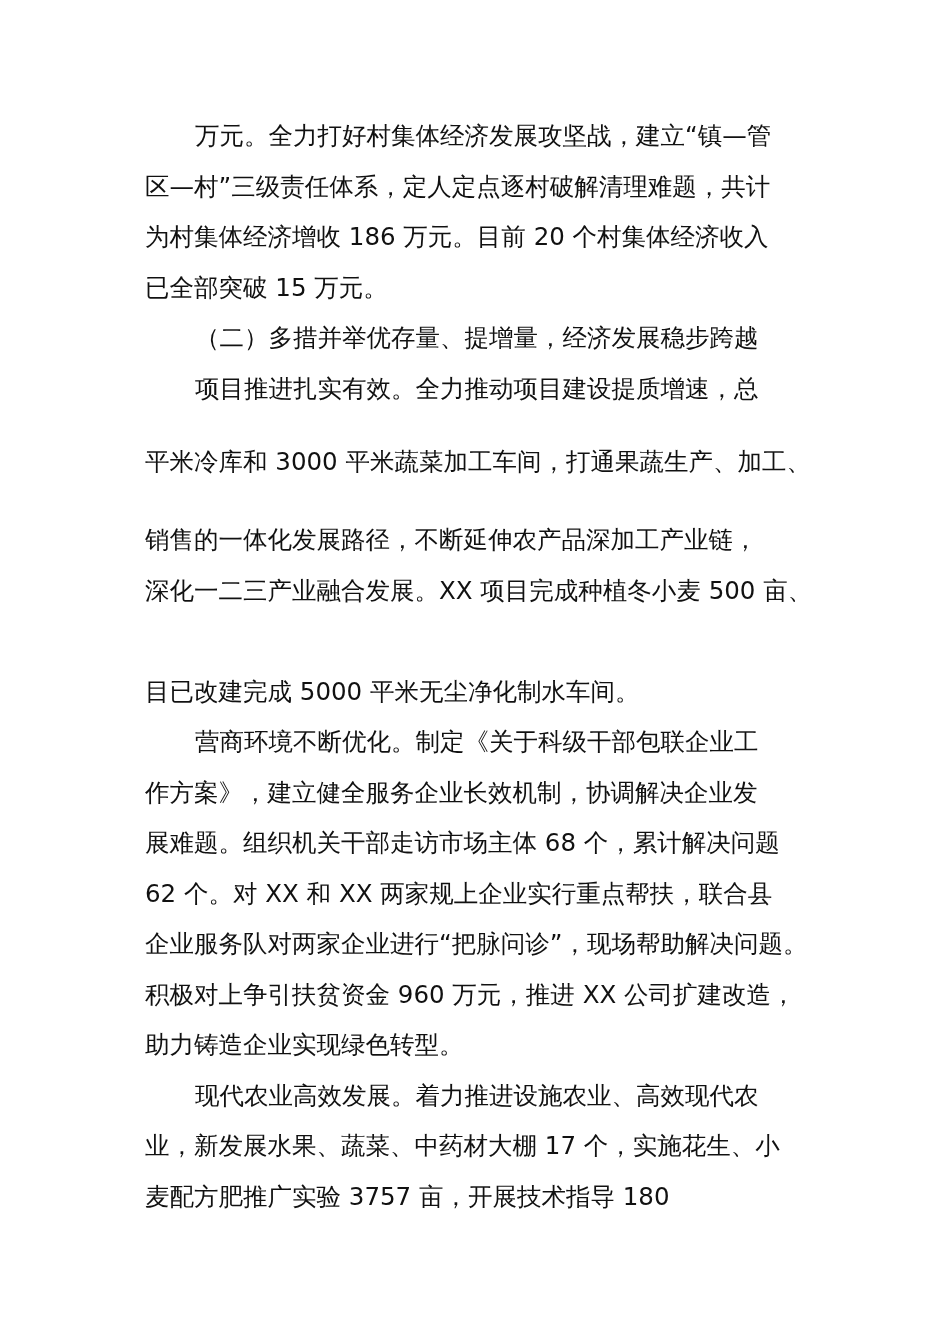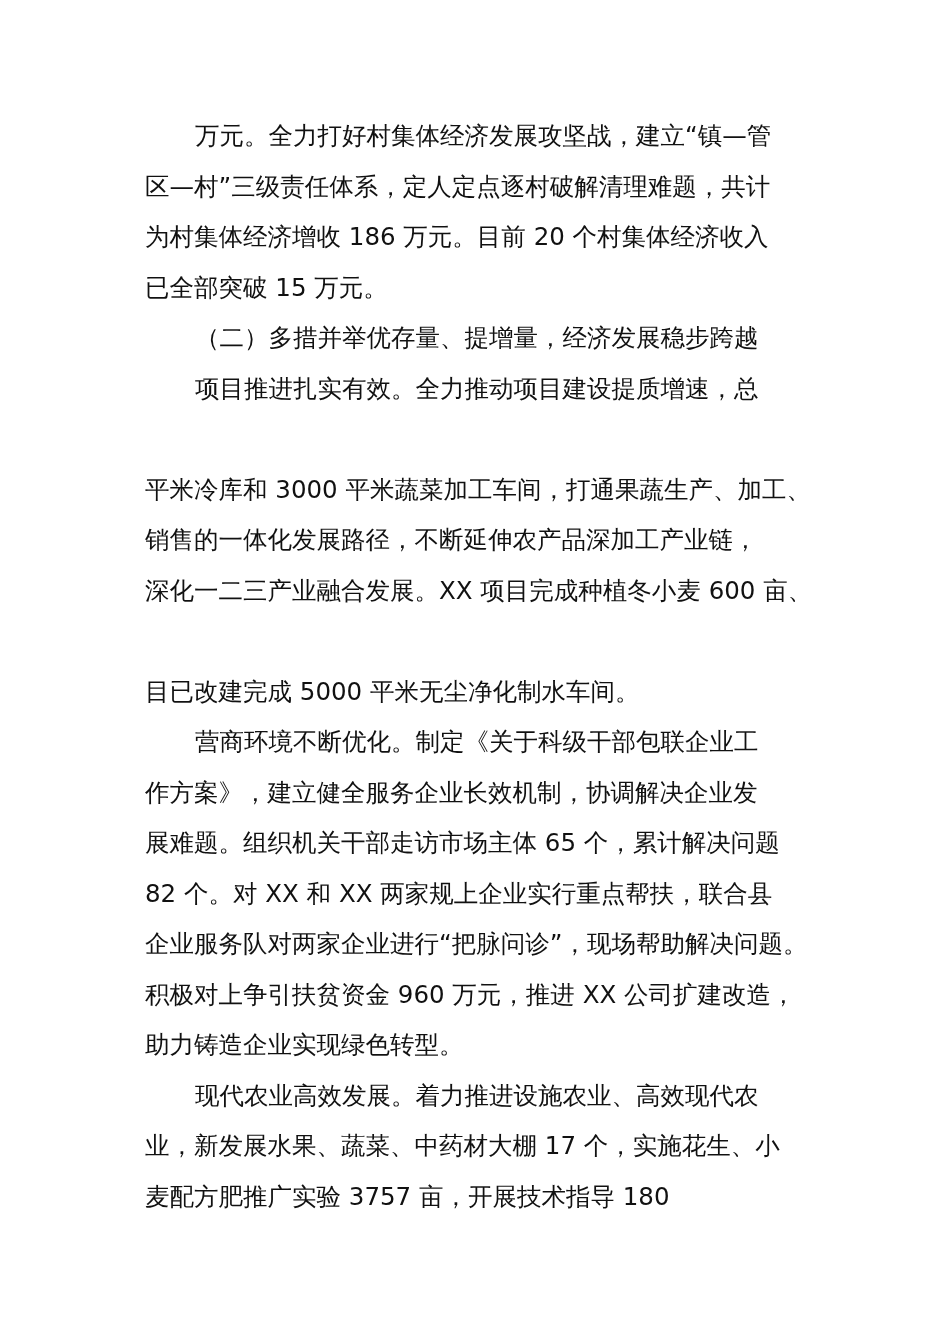--- a/index.html
+++ b/index.html
@@ -38,27 +38,27 @@
 </head>
 <body>
 
 <div class="page">
   <div class="line" style="top:169px">区—村”三级责任体系，定人定点逐村破解清理难题，共计</div>
   <div class="line indent" style="top:118px">万元。全力打好村集体经济发展攻坚战，建立“镇—管</div>
   <div class="line" style="top:219px">为村集体经济增收 186 万元。目前 20 个村集体经济收入</div>
   <div class="line" style="top:270px">已全部突破 15 万元。</div>
   <div class="line heading" style="top:320px">（二）多措并举优存量、提增量，经济发展稳步跨越</div>
   <div class="line indent" style="top:371px">项目推进扎实有效。全力推动项目建设提质增速，总</div>
-  <div class="line" style="top:472px">平米冷库和 3000 平米蔬菜加工车间，打通果蔬生产、加工、</div>
+  <div class="line" style="top:444px">平米冷库和 3000 平米蔬菜加工车间，打通果蔬生产、加工、</div>
   <div class="line" style="top:522px">销售的一体化发展路径，不断延伸农产品深加工产业链，</div>
-  <div class="line" style="top:573px">深化一二三产业融合发展。XX 项目完成种植冬小麦 600 亩、</div>
+  <div class="line" style="top:573px">深化一二三产业融合发展。XX 项目完成种植冬小麦 500 亩、</div>
   <div class="line" style="top:674px">目已改建完成 5000 平米无尘净化制水车间。</div>
   <div class="line" style="top:775px">作方案》，建立健全服务企业长效机制，协调解决企业发</div>
   <div class="line indent" style="top:724px">营商环境不断优化。制定《关于科级干部包联企业工</div>
-  <div class="line" style="top:825px">展难题。组织机关干部走访市场主体 65 个，累计解决问题</div>
-  <div class="line" style="top:876px">82 个。对 XX 和 XX 两家规上企业实行重点帮扶，联合县</div>
+  <div class="line" style="top:825px">展难题。组织机关干部走访市场主体 68 个，累计解决问题</div>
+  <div class="line" style="top:876px">62 个。对 XX 和 XX 两家规上企业实行重点帮扶，联合县</div>
   <div class="line" style="top:926px">企业服务队对两家企业进行“把脉问诊”，现场帮助解决问题。</div>
   <div class="line" style="top:977px">积极对上争引扶贫资金 960 万元，推进 XX 公司扩建改造，</div>
   <div class="line indent" style="top:1078px">现代农业高效发展。着力推进设施农业、高效现代农</div>
   <div class="line" style="top:1027px">助力铸造企业实现绿色转型。</div>
   <div class="line" style="top:1128px">业，新发展水果、蔬菜、中药材大棚 17 个，实施花生、小</div>
   <div class="line" style="top:1179px">麦配方肥推广实验 3757 亩，开展技术指导 180</div>
 </div>
 
 </body></html>

